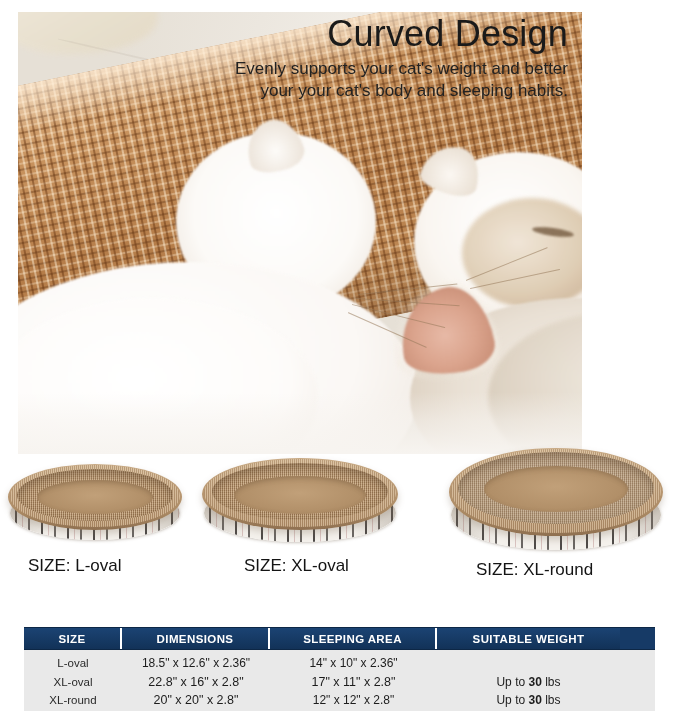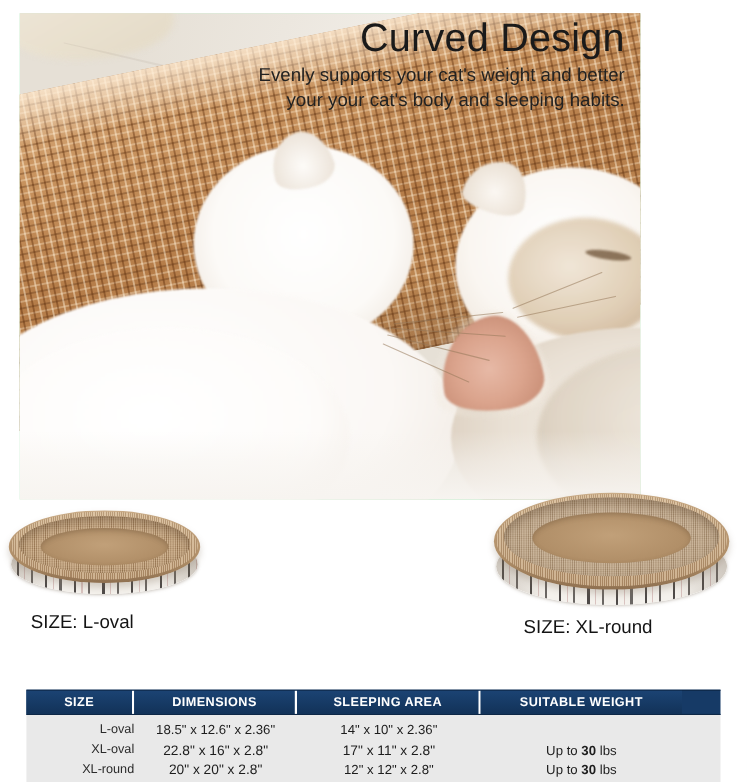--- a/index.html
+++ b/index.html
@@ -241,21 +241,21 @@
     color:#ffffff;font-size:11.5px;font-weight:700;letter-spacing:.4px;
     background:linear-gradient(180deg,#1b4373,#123258);
     border-right:2px solid #ffffff;height:100%;box-sizing:border-box;
   }
   .th:last-child{border-right:none;}
   .tbody{background:#e9e9e9;padding-top:4px;padding-bottom:3px;}
   .tr{display:flex;height:18px;align-items:center;}
   .td{
     flex:0 0 auto;text-align:center;color:#1d1d1d;font-size:12px;white-space:nowrap;
   }
-  .td.size{font-size:11.5px;color:#2a2a2a;text-align:right;}
+  .td.size{font-size:11.5px;color:#2a2a2a;}
   .td b{font-weight:700;}
   .c1{width:98px;}
   .c2{width:148px;}
   .c3{width:167px;}
   .c4{width:183px;}
   
   .tr.r1{transform:translateY(0px);}
   .tr.r2{transform:translateY(1px);}
   .tr.r3{transform:translateY(1px);}
   .tr.r2 .c2, .tr.r2 .c3{font-size:12.5px;}
@@ -318,20 +318,32 @@
         <div class="bowl-band-shade"></div>
       </div>
       <div class="bowl-outer" style="left:2px;top:4px;width:174px;height:66px;"></div>
       <div class="bowl-rim" style="left:4px;top:5px;width:170px;height:62px;"></div>
       <div class="bowl-inner" style="left:11px;top:9px;width:156px;height:52px;"></div>
       <div class="bowl-well" style="left:31px;top:20px;width:116px;height:34px;"></div>
     </div>
     <div class="prod-label" style="left:22px;top:96px;">SIZE: L-oval</div>
   </div>
 
+  <div class="prod" style="left:200px;top:12px;width:200px;height:98px;">
+    <div class="bowl" style="left:0;top:0;width:200px;height:88px;">
+      <div class="bowl-band" style="left:4px;top:30px;width:192px;height:58px;">
+        <div class="bowl-band-shade"></div>
+      </div>
+      <div class="bowl-outer" style="left:2px;top:4px;width:196px;height:72px;"></div>
+      <div class="bowl-rim" style="left:4px;top:5px;width:192px;height:68px;"></div>
+      <div class="bowl-inner" style="left:12px;top:9px;width:176px;height:57px;"></div>
+      <div class="bowl-well" style="left:34px;top:22px;width:132px;height:38px;"></div>
+    </div>
+    <div class="prod-label" style="left:44px;top:102px;">SIZE: XL-oval</div>
+  </div>
 
   <div class="prod bowl-round" style="left:448px;top:2px;width:216px;height:120px;">
     <div class="bowl" style="left:0;top:0;width:216px;height:106px;">
       <div class="bowl-band" style="left:3px;top:36px;width:210px;height:70px;">
         <div class="bowl-band-shade"></div>
       </div>
       <div class="bowl-outer" style="left:1px;top:4px;width:214px;height:88px;"></div>
       <div class="bowl-rim" style="left:3px;top:5px;width:210px;height:84px;"></div>
       <div class="bowl-inner" style="left:10px;top:8px;width:196px;height:72px;"></div>
       <div class="bowl-well" style="left:36px;top:22px;width:144px;height:46px;"></div>

